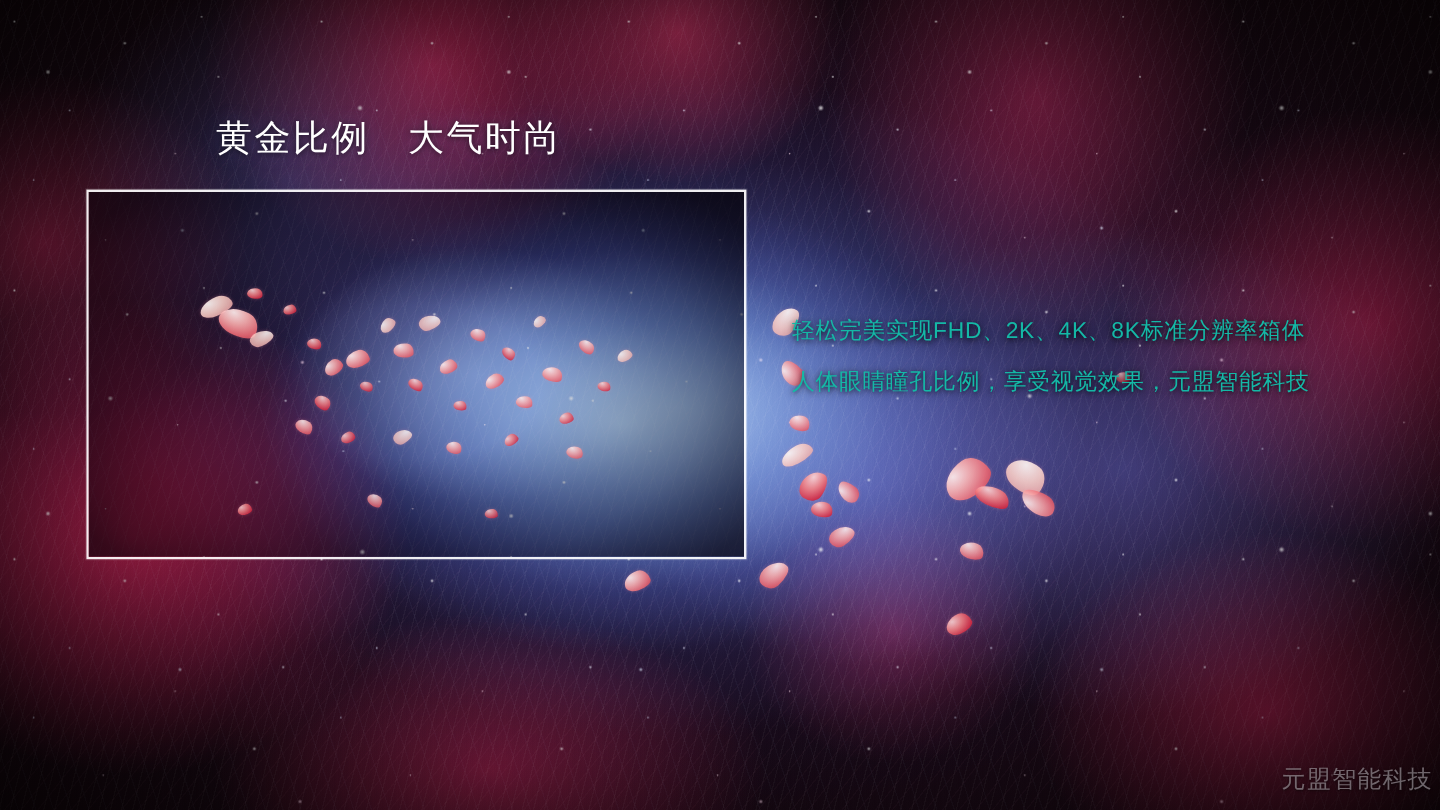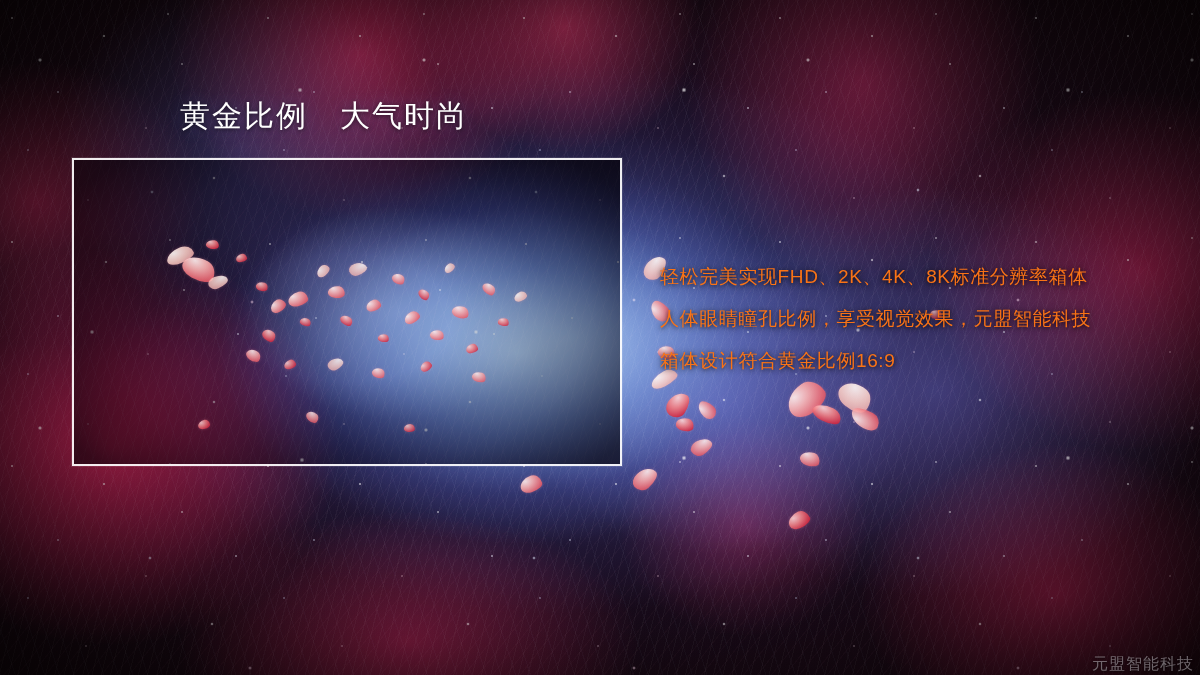--- a/index.html
+++ b/index.html
@@ -154,28 +154,28 @@
     text-shadow:0 1px 5px rgba(0,0,0,.72), 0 0 16px rgba(120,150,255,.30);
     white-space:pre;
   }
   #body-text{
     position:absolute;left:660px;top:256px;
     width:520px;
   }
   .body-line{
     font-size:19px;
     line-height:42px;
-    color:#f97316;
+    color:#14b8a6;
     letter-spacing:.6px;
     text-shadow:0 1px 4px rgba(0,0,0,.68), 0 0 10px rgba(0,0,0,.45);
     white-space:nowrap;
   }
   #watermark{
-    position:absolute;right:6px;bottom:0;
-    font-size:16px;
+    position:absolute;right:6px;bottom:12px;
+    font-size:20px;
     letter-spacing:1px;
     color:rgba(168,162,168,.62);
     text-shadow:0 1px 2px rgba(0,0,0,.55);
   }
 </style>
 </head>
 <body>
 
 <div id="slide">
 
@@ -255,18 +255,17 @@
       <div class="petal" style="left: 800px; top: 452px; width: 20px; height: 14px; opacity: 0.92; transform: rotate(18deg);"></div>
       <div class="petal deep" style="left: 788px; top: 512px; width: 22px; height: 16px; opacity: 0.93; transform: rotate(-24deg);"></div>
       <div class="petal deep" style="left: 930px; top: 310px; width: 12px; height: 9px; opacity: 0.8; transform: rotate(12deg);"></div>
     </div>
 
   <div id="title">黄金比例　大气时尚</div>
 
   <div id="body-text">
     <div class="body-line">轻松完美实现FHD、2K、4K、8K标准分辨率箱体</div>
     <div class="body-line">人体眼睛瞳孔比例，享受视觉效果，元盟智能科技</div>
-    <div class="body-line">箱体设计符合黄金比例16:9</div>
   </div>
 
   <div id="watermark">元盟智能科技</div>
 
 </div>
 
 </body></html>

